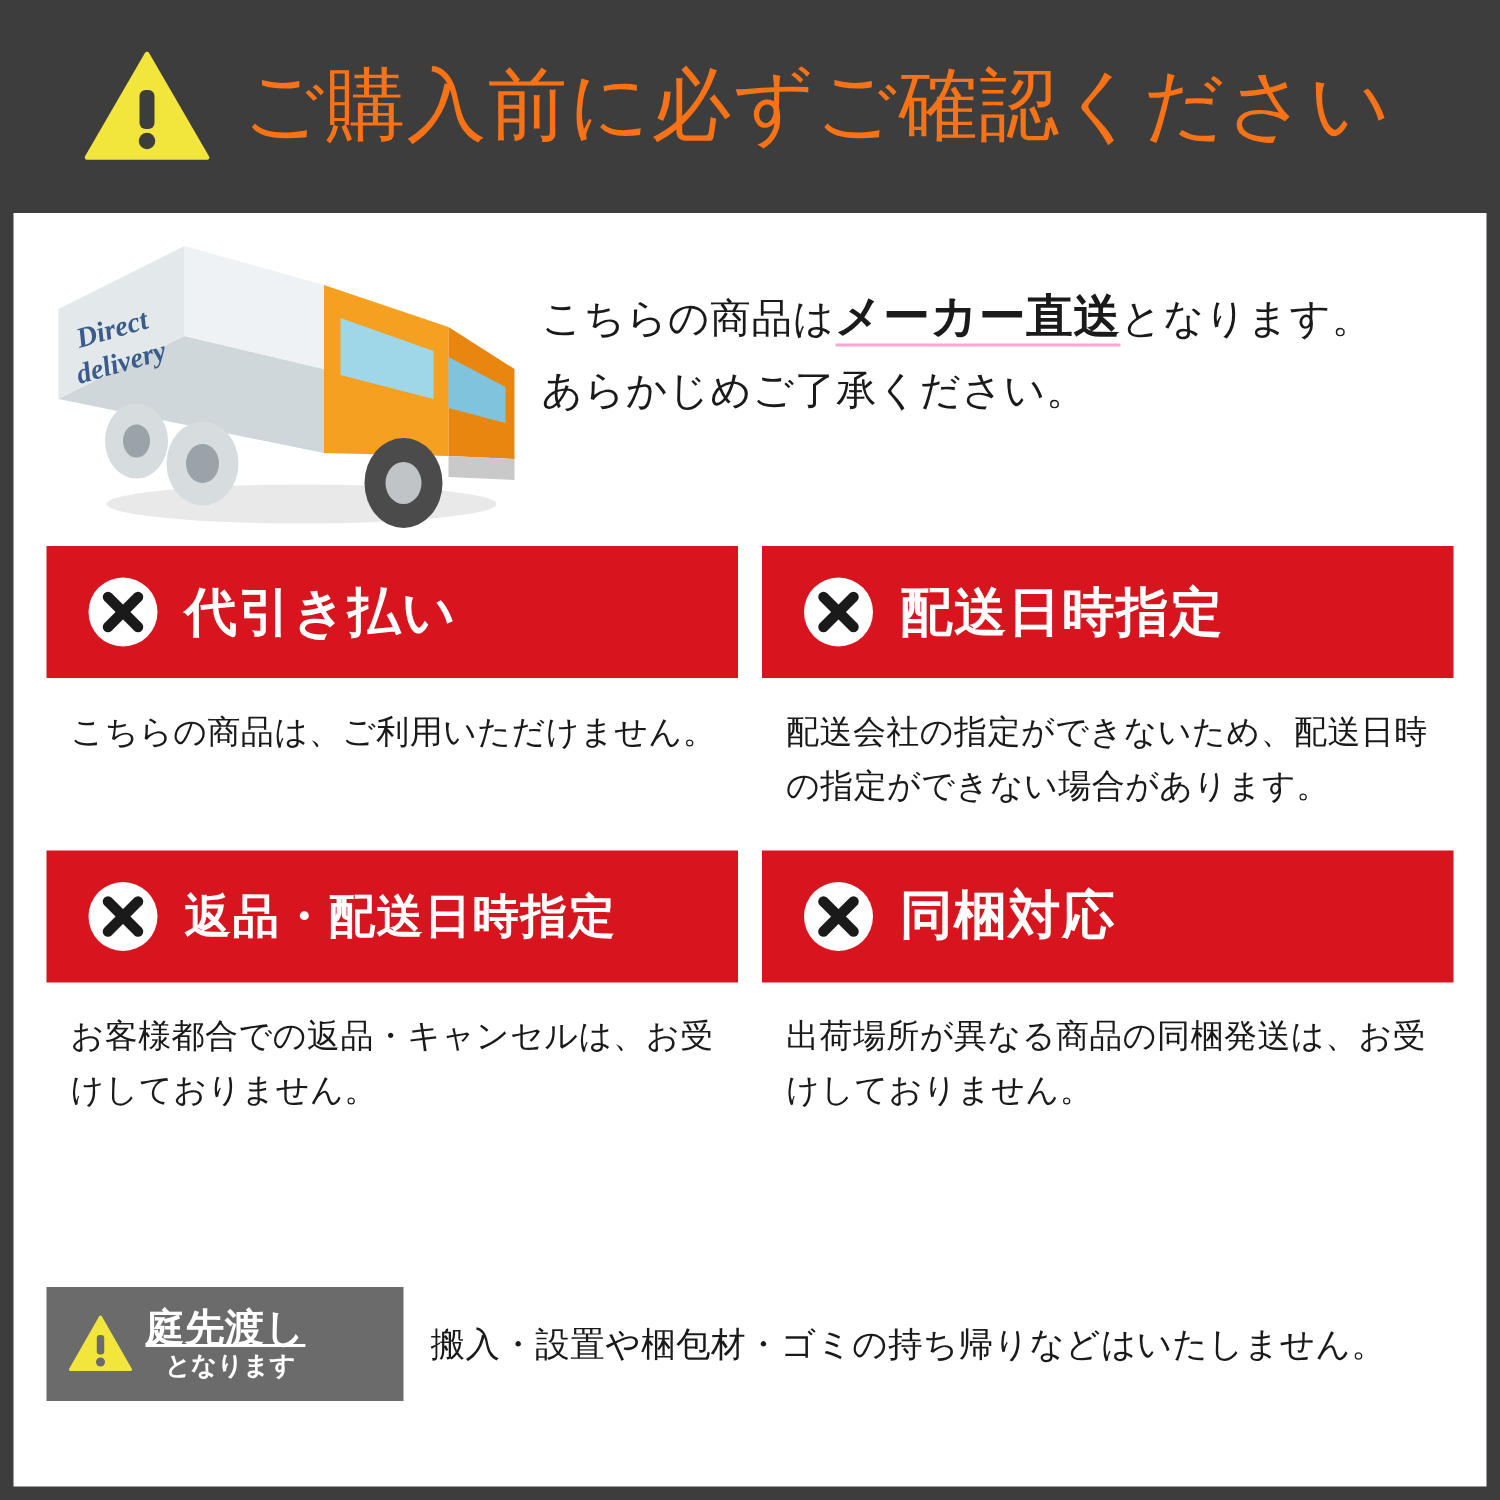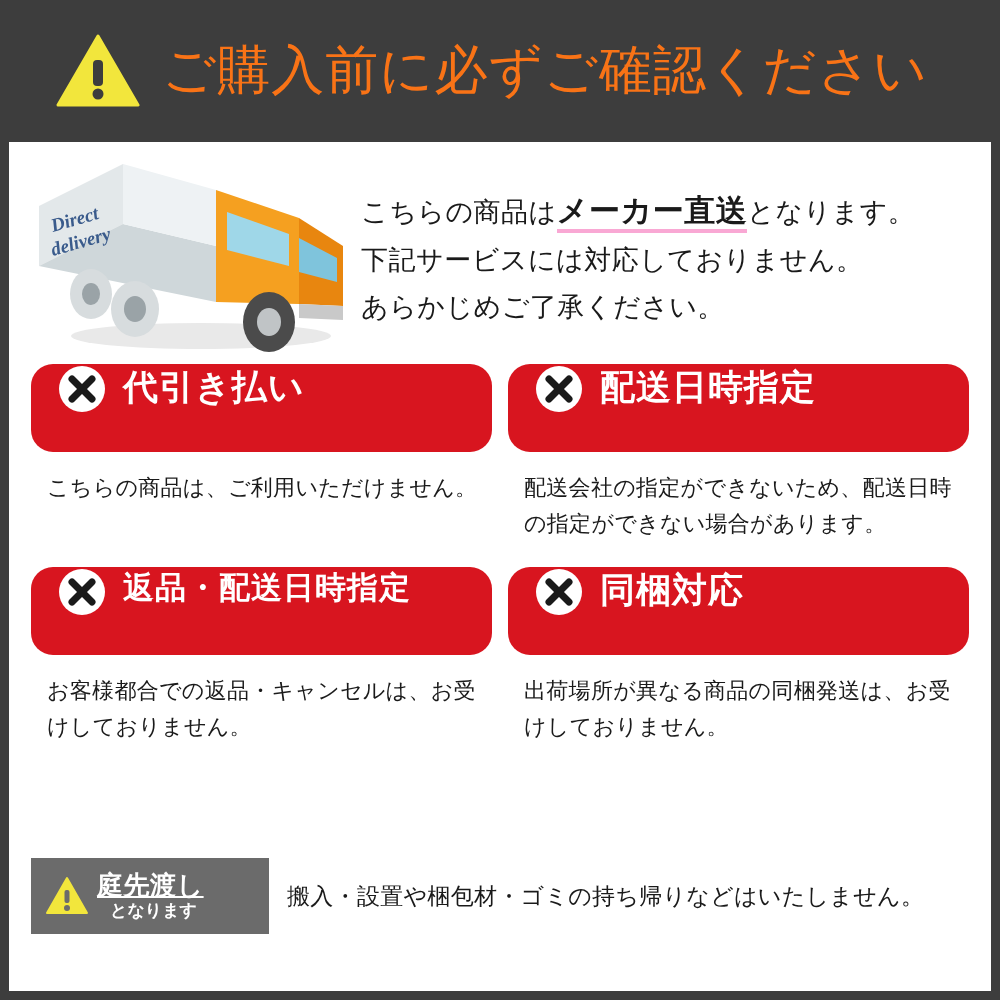--- a/index.html
+++ b/index.html
@@ -82,21 +82,21 @@
     left: 352px;
     top: 42px;
     font-size: 27px;
     line-height: 1.72;
     color: #1a1a1a;
     letter-spacing: 0.5px;
   }
   .notice-text .em {
     font-weight: bold;
     font-size: 31px;
-    border-bottom: 4px solid #f9a8d4;
+    border-bottom: 2px solid #f9a8d4;
     padding-bottom: 1px;
   }
 
   
   .grid {
     position: absolute;
     left: 22px;
     top: 222px;
     width: 938px;
     display: flex;
@@ -105,24 +105,23 @@
   }
   .card {
     width: 461px;
     box-sizing: border-box;
     background: #ffffff;
   }
   .card-head {
     background: #d8151f;
     height: 88px;
     display: flex;
-    align-items: flex-start;
+    align-items: center;
     padding-left: 26px;
     box-sizing: border-box;
-    border-radius: 22px;
   }
   .xmark {
     width: 50px;
     height: 50px;
     flex: 0 0 auto;
     margin-right: 16px;
   }
   .card-title {
     color: #ffffff;
     font-size: 35px;
@@ -242,21 +241,20 @@
           <ellipse cx="60" cy="140" rx="9" ry="11" fill="#9aa3a7"></ellipse>
           <ellipse cx="238" cy="168" rx="26" ry="30" fill="#4b4b4b"></ellipse>
           <ellipse cx="238" cy="168" rx="12" ry="14" fill="#c0c4c6"></ellipse>
         </svg>
       </div>
 
       <div class="notice-text">
         <div>
           <span>こちらの商品は</span><span class="em">メーカー直送</span><span>となります。</span>
         </div>
-        <div>下記サービスには対応しておりません。</div>
         <div>あらかじめご了承ください。</div>
       </div>
     </div>
 
     <div class="grid">
 
       <div class="card">
         <div class="card-head">
           <div class="xmark">
             <svg width="50" height="50" viewBox="0 0 50 50" xmlns="http://www.w3.org/2000/svg">

